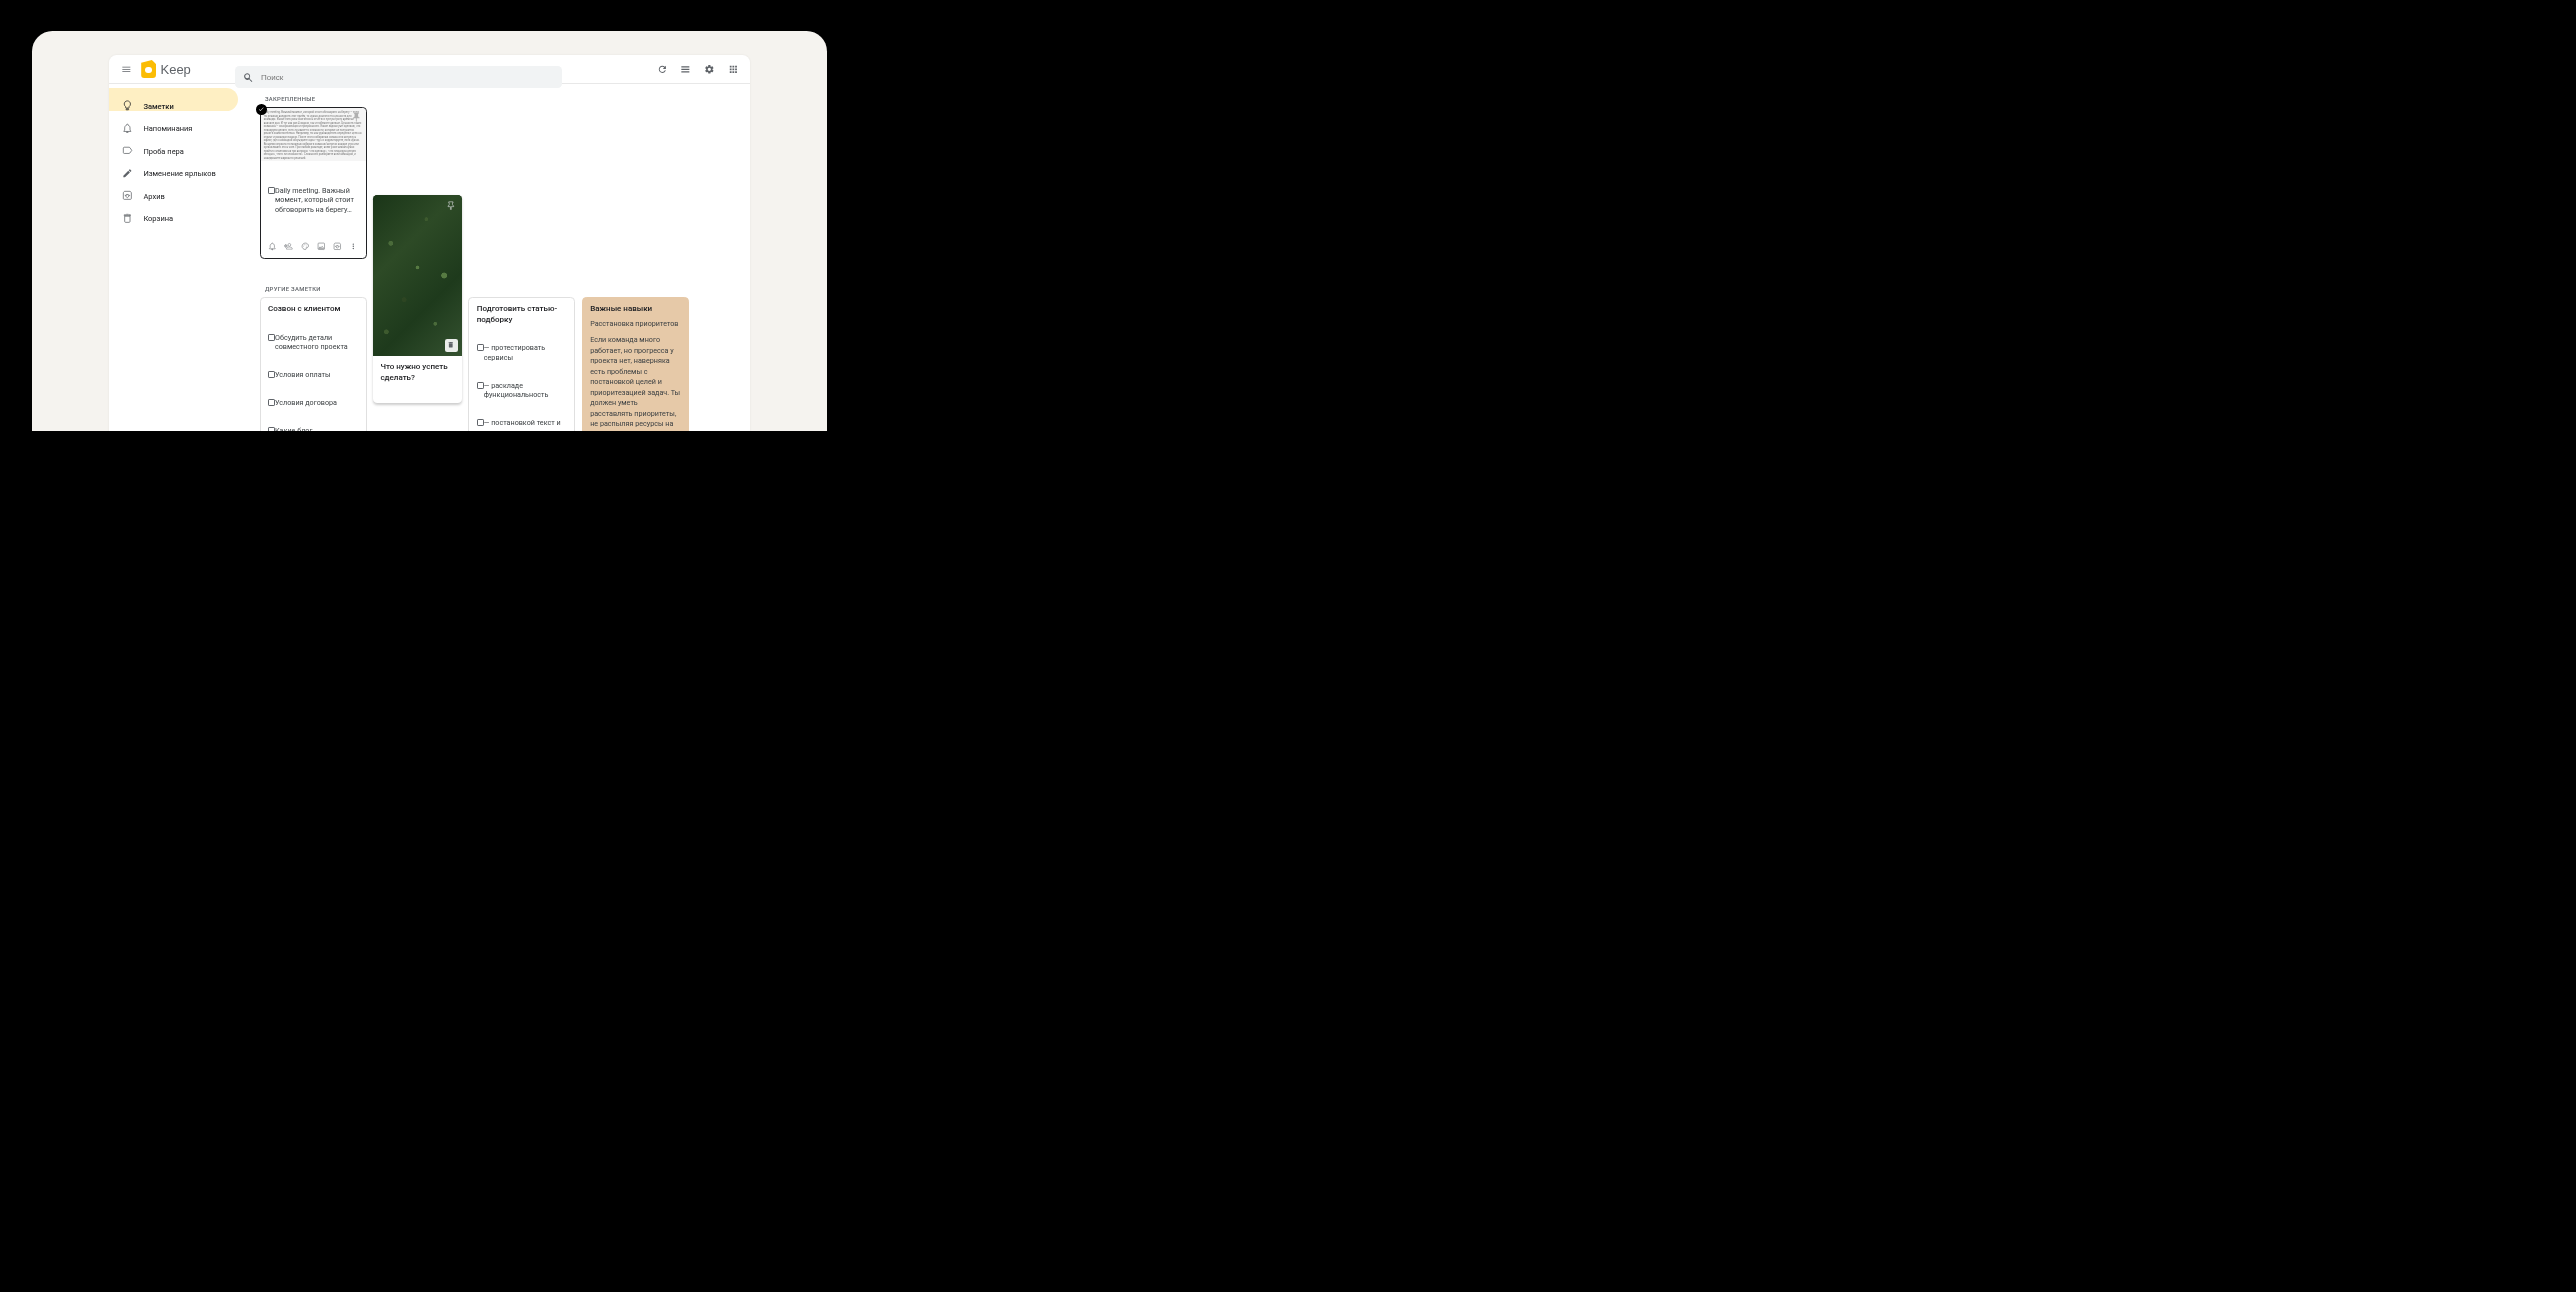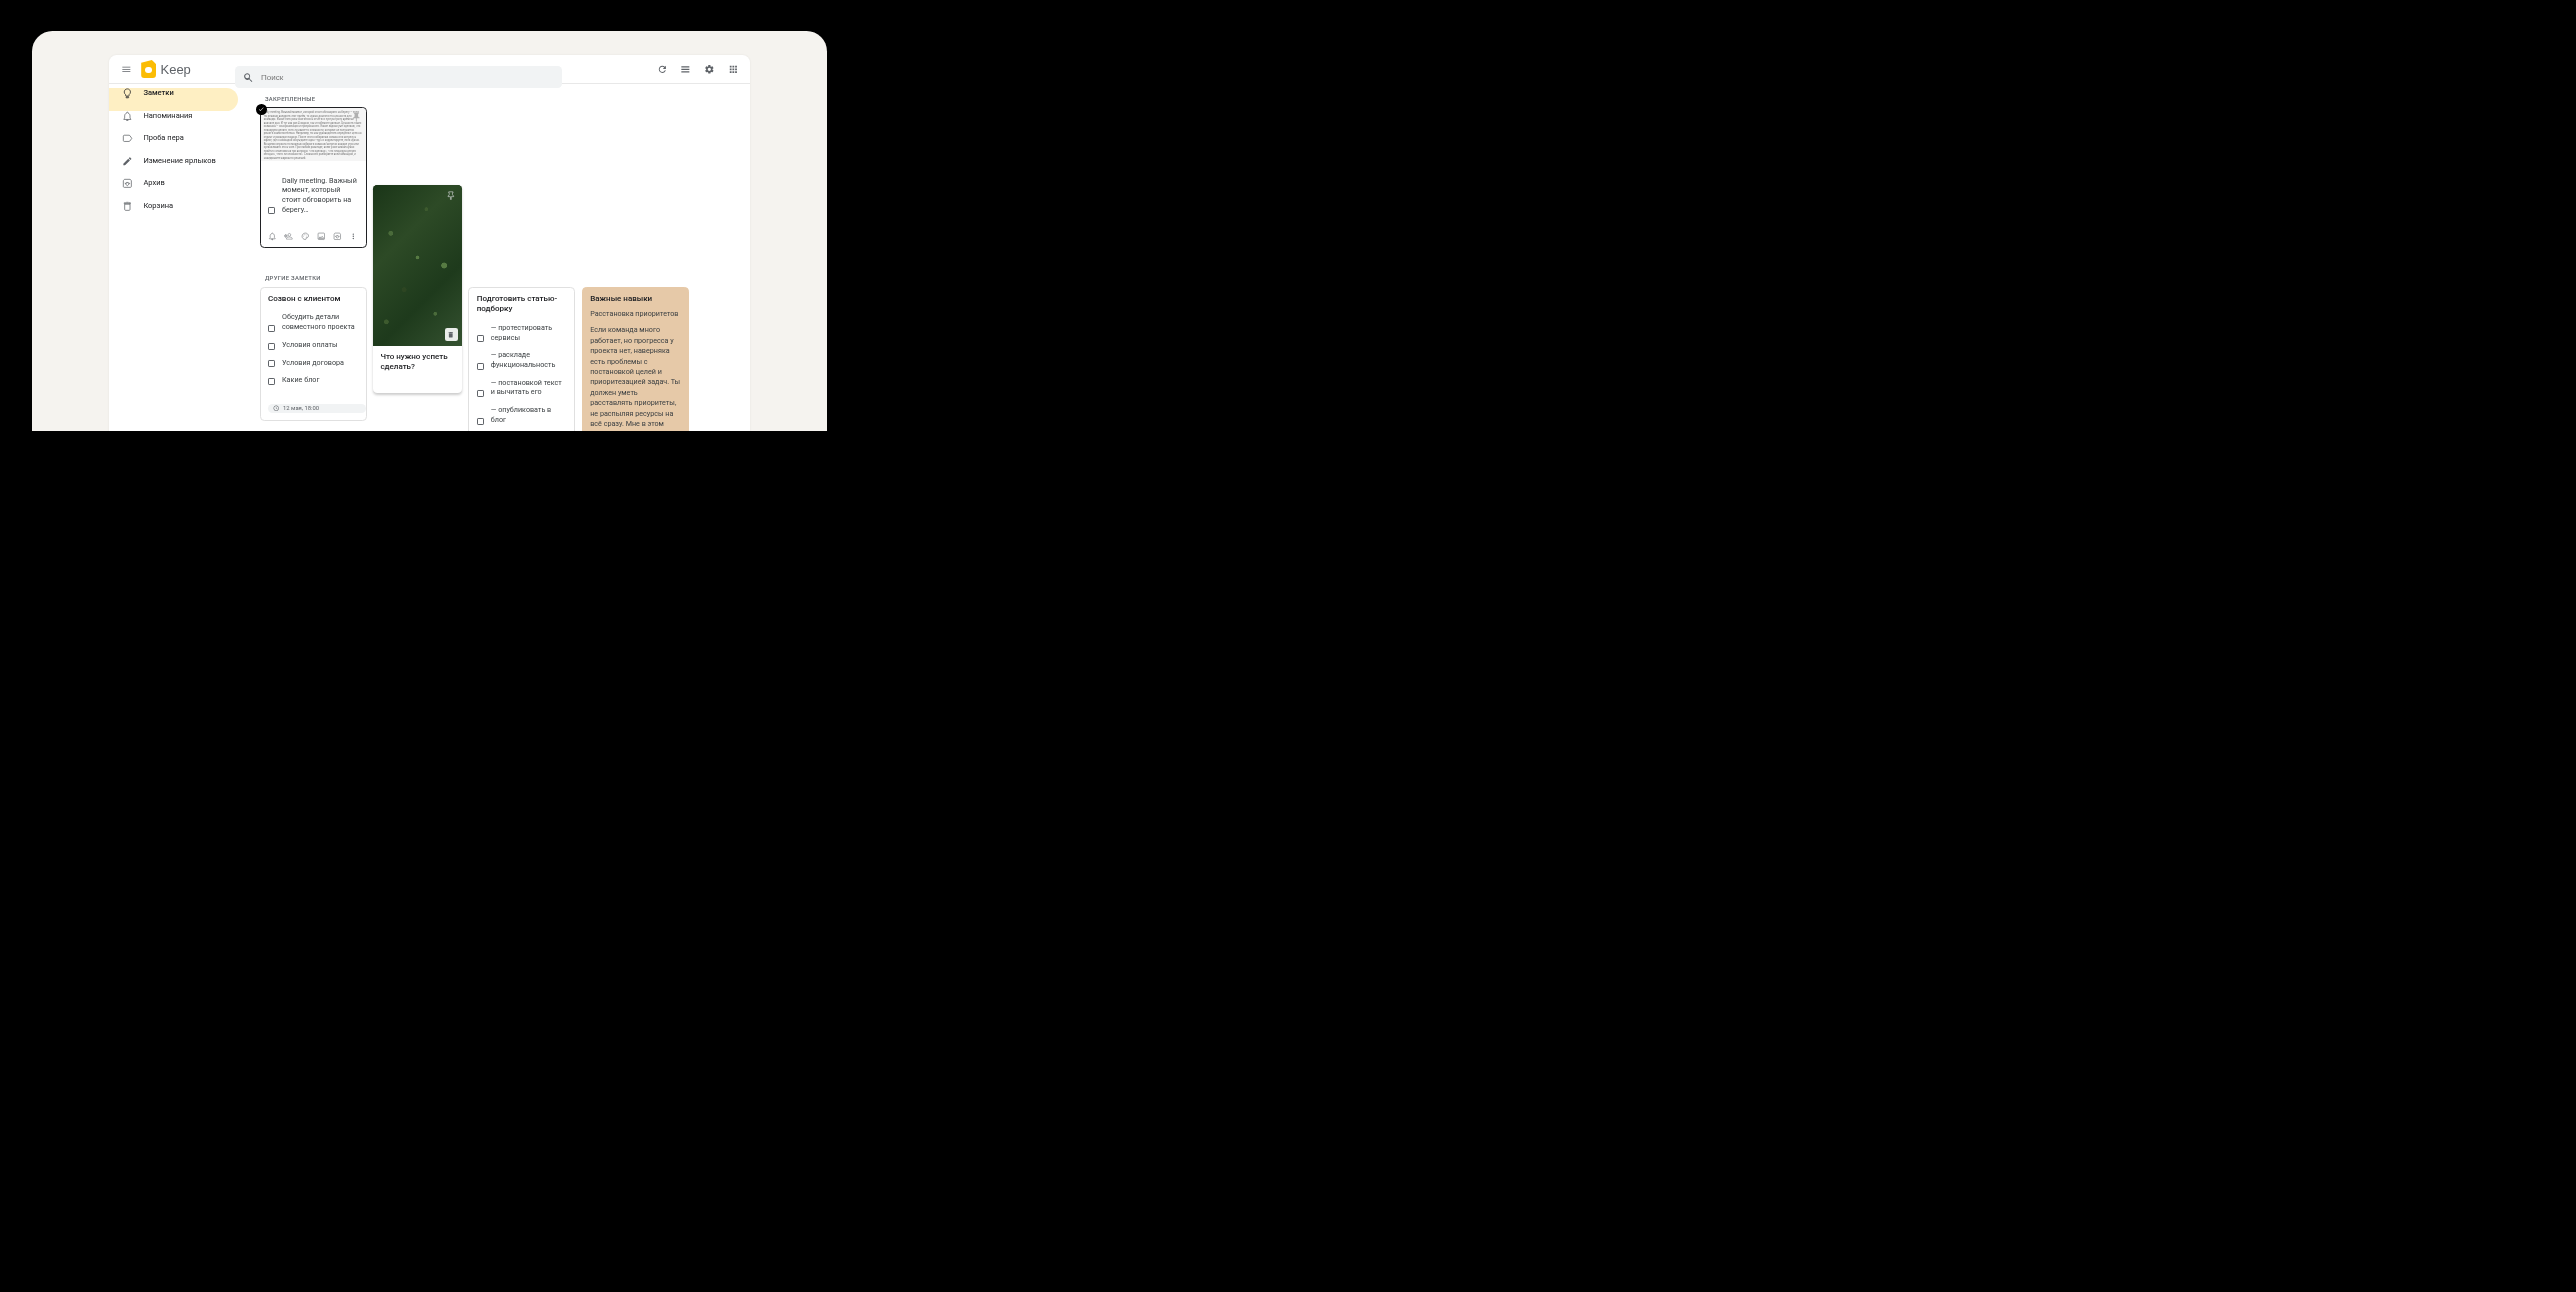--- a/index.html
+++ b/index.html
@@ -10,34 +10,34 @@
 .icon-btn { width: 21.5px; height: 21.5px; border-radius: 50%; display: flex; align-items: center; justify-content: center; color: #5f6368; cursor: pointer; }
 .logo-wrap { display: flex; align-items: center; gap: 4.3px; margin-right: 10.7px; }
 .logo { width: 15px; height: 18px; background: #fbbc04; border-radius: 1.6px 1.6px 3.2px 3.2px; position: relative; clip-path: polygon(0 2.7px, 10.7px 0, 15px 4.3px, 15px 100%, 0 100%); display: flex; align-items: center; justify-content: center; }
 .logo::after { content: ''; width: 6.4px; height: 6.4px; border-radius: 50%; background: #fff; position: absolute; top: 7px; }
 .app-name { font-family: 'Product Sans', Arial, sans-serif; font-size: 13px; color: #5f6368; }
 .search-box { flex: 0 0 327px; height: 22.5px; background: #f1f3f4; border-radius: 4.3px; display: flex; align-items: center; padding: 0 7.5px; gap: 7.5px; margin-left: 29.5px; margin-top: 16px; }
 .search-box input { border: none; background: transparent; outline: none; font-size: 8px; color: #5f6368; flex: 1; }
 .header-right { margin-left: auto; display: flex; align-items: center; gap: 2.1px; }
 .content-row { display: flex; flex: 1; overflow: hidden; }
 .sidebar { width: 129px; padding-top: 4.3px; }
-.side-item { height: 22.5px; display: flex; align-items: flex-start; padding-left: 13px; gap: 10.7px; color: #202124; font-size: 7.5px; border-radius: 0 11.8px 11.8px 0; cursor: pointer; }
+.side-item { height: 22.5px; display: flex; align-items: flex-end; padding-left: 13px; gap: 10.7px; color: #202124; font-size: 7.5px; border-radius: 0 11.8px 11.8px 0; cursor: pointer; }
 .side-item.active { background: #feefc3; font-weight: 500; }
 .side-item .si-icon { width: 10.7px; color: #5f6368; display: flex; align-items: center; }
 .side-item.active .si-icon { color: #202124; }
 .main { flex: 1; padding: 7.5px 10.7px 0 21.5px; overflow: hidden; }
 .sect-title { font-size: 5.9px; letter-spacing: 0.3px; color: #5f6368; margin: 4.3px 0 5.4px 5.4px; text-transform: uppercase; font-weight: 500; }
 .cards-row { display: flex; gap: 6.4px; align-items: flex-start; }
 .card { width: 107px; border: 0.5px solid #e0e0e0; border-radius: 4.3px; background: #fff; position: relative; display: flex; flex-direction: column; }
 .card.selected { border: 1.1px solid #202124; }
 .sel-badge { position: absolute; width: 10.7px; height: 10.7px; background: #000; border-radius: 50%; left: -4.3px; top: -4.3px; display: flex; align-items: center; justify-content: center; }
 .pin-icon { position: absolute; right: 4.3px; top: 4.3px; color: #b0b0b0; }
 .card-imghead { height: 53px; background: #f5f5f5; font-size: 2.7px; line-height: 1.3; padding: 3.2px; overflow: hidden; color: #777; border-radius: 4.3px 4.3px 0 0; }
 .card-body { padding: 6.4px 7.5px; }
-.chk-row { display: flex; gap: 7px; align-items: flex-end; margin: 8px 0; font-size: 7.2px; color: #3c4043; line-height: 1.35; }
+.chk-row { display: flex; gap: 0; align-items: flex-start; margin: 18px 0; font-size: 7.2px; color: #3c4043; line-height: 1.35; }
 .chk-box { width: 7px; height: 7px; border: 0.8px solid #5f6368; border-radius: 1.1px; flex-shrink: 0; margin-top: 1.1px; }
 .card-toolbar { display: flex; justify-content: space-between; padding: 1.1px 5.4px 4.3px 5.4px; }
 .tb-icon { width: 13px; height: 13px; display: flex; align-items: center; justify-content: center; color: #5f6368; cursor: pointer; }
 .card-title { font-size: 8px; font-weight: 500; color: #202124; line-height: 1.3; margin-bottom: 4.3px; }
 .chip { display: inline-flex; align-items: center; gap: 3.2px; font-size: 5.9px; color: #5f6368; background: #f1f3f4; border-radius: 6.4px; padding: 1.6px 5.4px; margin: 4.3px 0 1.1px 7.5px; }
 .card.img-card { width: 89px; border: none; box-shadow: 0 1.1px 2.7px rgba(0,0,0,0.2); }
 .card.img-card .img-area { height: 161px; border-radius: 4.3px 4.3px 0 0; background: #1a3a1a; position: relative; overflow: hidden; }
 .pine { position: absolute; inset: 0; background:
   radial-gradient(circle at 20% 30%, #4a6b3a 0 2.1px, transparent 2.7px),
   radial-gradient(circle at 60% 15%, #3d5a2e 0 1.6px, transparent 2.1px),

